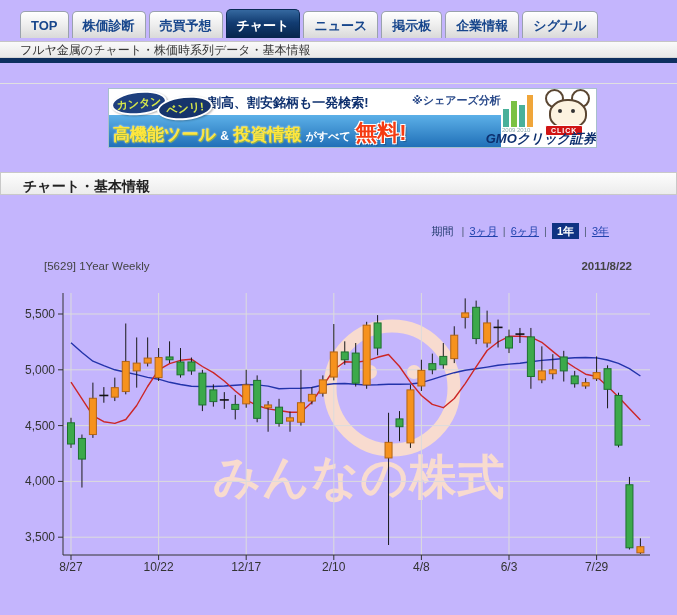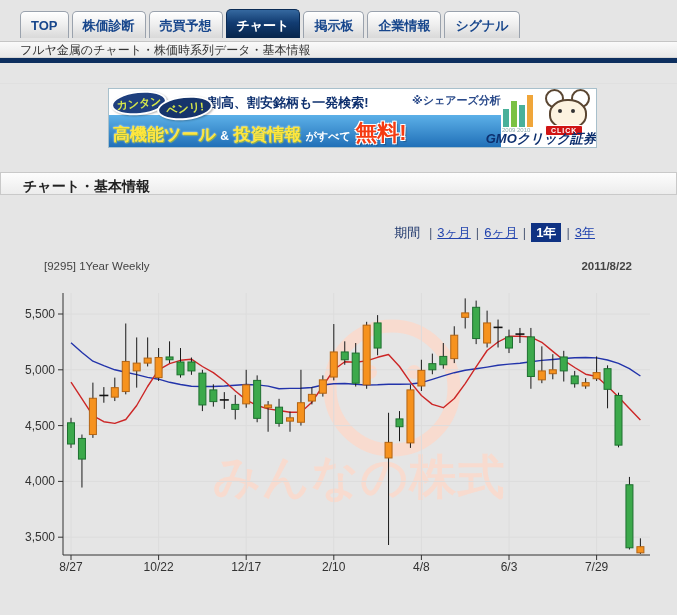--- a/index.html
+++ b/index.html
@@ -1,17 +1,17 @@
 <!DOCTYPE html>
 <html><head>
 <meta charset="utf-8">
 <style>
   html,body{margin:0;padding:0;background:#fff;}
   body{font-family:"Liberation Sans","DejaVu Sans",sans-serif;}
-  #page{position:relative;width:677px;height:615px;background:#e5e5e5;overflow:hidden;}
+  #page{position:relative;width:677px;height:615px;background:#c4b5fd;overflow:hidden;}
 
   
   .tabbar{position:absolute;top:9px;left:20px;display:flex;gap:3px;align-items:flex-end;}
   .tab{box-sizing:border-box;height:27px;padding:5px 10px 4px;border:1px solid #9aa2ad;border-bottom:none;
        border-radius:5px 5px 0 0;background:linear-gradient(180deg,#ffffff,#ececec 55%,#d9d9d9);
        color:#17468c;font-weight:bold;font-size:13px;line-height:17px;white-space:nowrap;cursor:pointer;
        box-shadow:inset 0 1px 0 #fff;}
   .tab.active{height:29px;padding-top:7px;background:linear-gradient(180deg,#35689f 0%,#123c72 45%,#07254c 100%);
        color:#fff;border-color:#0a2b55;box-shadow:none;}
 
@@ -54,21 +54,21 @@
                padding:1px 5px;border:1px solid #fff;border-radius:2px;letter-spacing:1px;}
   .gmo{position:absolute;right:2px;bottom:1px;font-size:13px;font-weight:900;color:#0d2f6e;
        font-style:italic;white-space:nowrap;}
 
   
   .section-hd{position:absolute;top:172px;left:0;width:677px;height:23px;box-sizing:border-box;
               border:1px solid #c9c9c9;background:linear-gradient(180deg,#fdfdfd,#ececec);
               font-size:14px;font-weight:bold;color:#222;line-height:27px;padding-left:22px;}
 
   
-  .period{position:absolute;top:224px;right:82px;font-size:13px;color:#223a6e;white-space:nowrap;}
+  .period{position:absolute;top:224px;right:68px;font-size:11px;color:#223a6e;white-space:nowrap;}
   .period .sep{color:#55617c;margin:0 5px;}
   .period a{color:#2143ae;text-decoration:underline;cursor:pointer;}
   .period .active-opt{background:#0f3283;color:#fff;font-weight:bold;padding:2px 5px;text-decoration:none;}
 
   
   .chart-title{position:absolute;top:260px;left:44px;font-size:11.5px;color:#444;}
   .chart-date{position:absolute;top:260px;right:45px;font-size:11.5px;color:#444;font-weight:bold;}
 
   
   #chart-wrap{position:absolute;top:288px;left:0;width:677px;height:292px;}
@@ -83,20 +83,21 @@
 </head>
 <body>
 
 <div id="page">
 
   <div class="tabbar">
       <div class="tab">TOP</div>
       <div class="tab">株価診断</div>
       <div class="tab">売買予想</div>
       <div class="tab active">チャート</div>
+      <div class="tab">ニュース</div>
       <div class="tab">掲示板</div>
       <div class="tab">企業情報</div>
       <div class="tab">シグナル</div>
     </div>
 
   <div class="crumb">
     <span>フルヤ金属のチャート・株価時系列データ・基本情報</span>
   </div>
   <div class="navybar"></div>
   <div class="hairline"></div>
@@ -137,21 +138,21 @@
   </div>
 
   <div class="section-hd">
     <span>チャート・基本情報</span>
   </div>
 
   <div class="period">
     <span>期間</span>
   <span class="sep">|</span><a>3ヶ月</a><span class="sep">|</span><a>6ヶ月</a><span class="sep">|</span><span class="active-opt">1年</span><span class="sep">|</span><a>3年</a></div>
 
-  <div class="chart-title">[9295] 1Year Weekly</div>
+  <div class="chart-title">[5629] 1Year Weekly</div>
   <div class="chart-date">2011/8/22</div>
 
   <div id="chart-wrap">
     <svg id="chart" width="677" height="292" xmlns="http://www.w3.org/2000/svg">
         <circle cx="392" cy="100" r="62" fill="none" stroke="#f8dbcf" stroke-width="13"></circle>
         <circle cx="370" cy="84" r="7" fill="#f8dbcf"></circle>
         <circle cx="414" cy="84" r="7" fill="#f8dbcf"></circle>
         <text x="213" y="205" fill="#f8dbcf" font-size="47" font-weight="bold" letter-spacing="1">みんなの株式</text>
         <line x1="63" y1="26" x2="650" y2="26" stroke="#dcdcdc" stroke-width="1"></line>
         <line x1="63" y1="81.80000000000001" x2="650" y2="81.80000000000001" stroke="#dcdcdc" stroke-width="1"></line>

